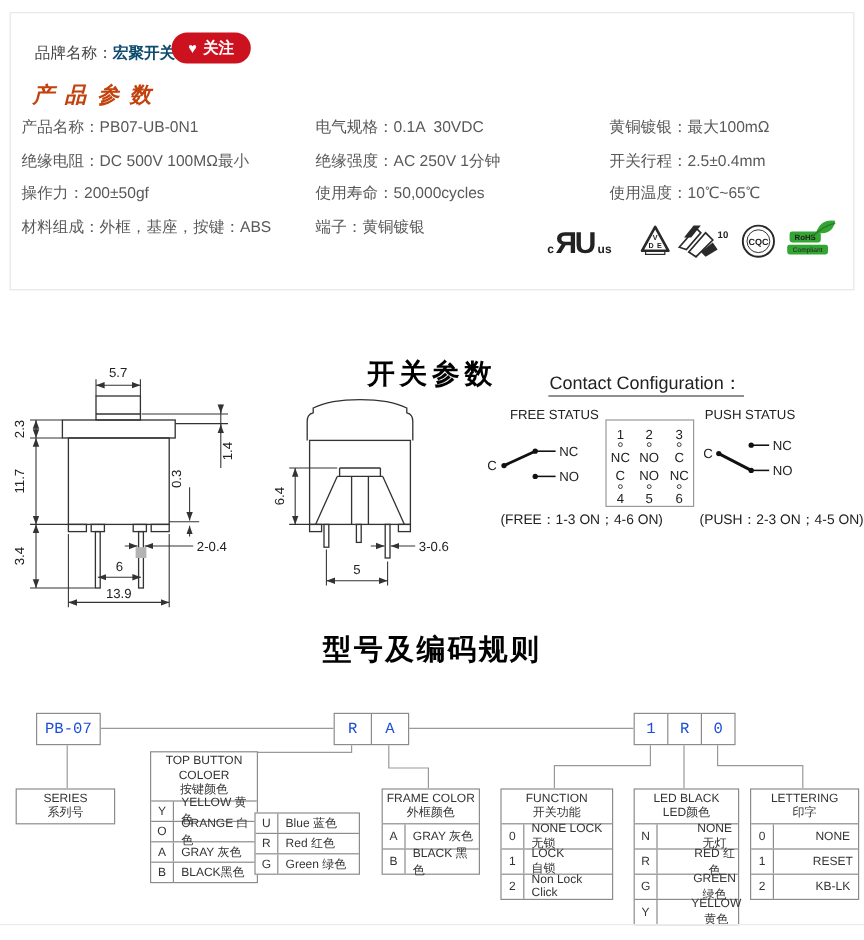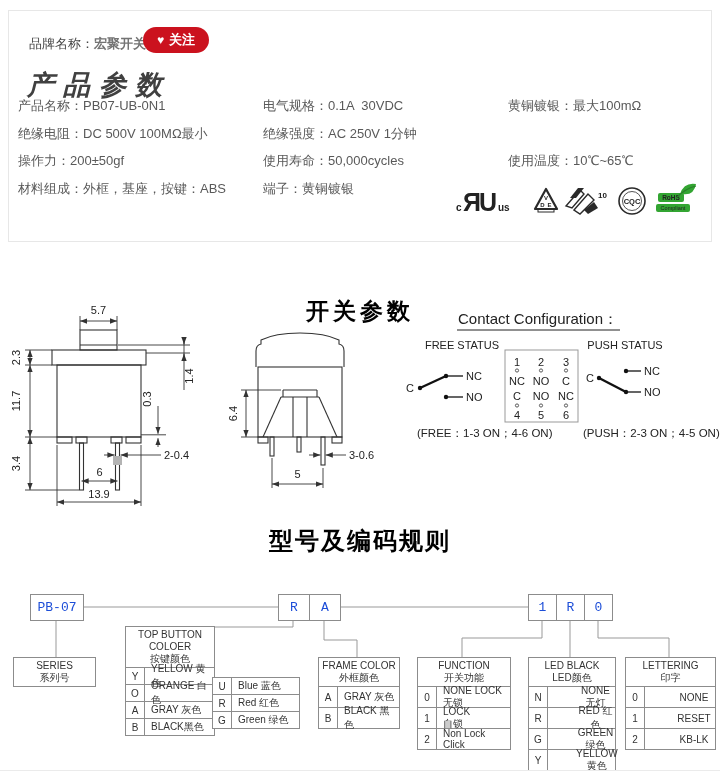--- a/index.html
+++ b/index.html
@@ -2,27 +2,27 @@
 <html><head>
 <meta charset="utf-8">
 <style>
   html,body{margin:0;padding:0;background:#fff;}
   #page{position:relative;width:720px;height:783px;background:#fff;overflow:hidden;
         font-family:"Liberation Sans",sans-serif;}
   .abs{position:absolute;}
   #card{position:absolute;left:8px;top:10px;width:702px;height:230px;background:#fff;
         border:1px solid #e7e7e7;}
   .brand-label{position:absolute;left:20px;top:24px;font-size:13px;color:#454545;text-align:center;}
-  .brand-link{position:absolute;left:85px;top:24px;font-size:13px;font-weight:bold;color:#737373;cursor:pointer;text-decoration:none;}
+  .brand-link{position:absolute;left:85px;top:24px;font-size:13px;font-weight:bold;color:#0c4a6e;cursor:pointer;text-decoration:none;}
   .follow-btn{position:absolute;left:134px;top:16px;width:66px;height:26px;background:#cb121e;
         border-radius:13px;color:#fff;display:flex;align-items:center;justify-content:center;
         gap:5px;font-size:13px;font-weight:bold;cursor:pointer;}
   .follow-heart{font-size:12px;line-height:1;}
-  .pp-title{position:absolute;left:18px;top:56px;font-size:27px;font-weight:bold;font-style:italic;
-        color:#404040;letter-spacing:9px;font-family:"DejaVu Serif",serif;}
+  .pp-title{position:absolute;left:18px;top:56px;font-size:18px;font-weight:bold;font-style:italic;
+        color:#c2410c;letter-spacing:9px;font-family:"DejaVu Serif",serif;}
   .param{position:absolute;font-size:13px;color:#595959;white-space:pre;}
   .h2{position:absolute;left:0;width:720px;text-align:center;font-weight:bold;color:#000;}
   #switch-title{top:248px;font-size:23px;letter-spacing:4px;margin-top:48px;}
   #coding-title{top:525px;font-size:24px;letter-spacing:2px;}
   svg text{font-family:"Liberation Sans",sans-serif;fill:#222;}
   
   .tbl{position:absolute;border:1px solid #8c8c8c;font-size:10px;color:#333;background:#fff;}
   .tbl .hd{text-align:center;line-height:12px;padding:2px 0;border-bottom:1px solid #8c8c8c;}
   .tbl .hd.noline{border-bottom:none;}
   .trow{display:flex;align-items:center;border-bottom:1px solid #8c8c8c;}
@@ -54,20 +54,21 @@
 
   <div class="param" style="left:18px;top:97px">产品名称：PB07-UB-0N1</div>
   <div class="param" style="left:18px;top:125px">绝缘电阻：DC 500V 100MΩ最小</div>
   <div class="param" style="left:18px;top:152px">操作力：200±50gf</div>
   <div class="param" style="left:18px;top:180px">材料组成：外框，基座，按键：ABS</div>
   <div class="param" style="left:263px;top:97px">电气规格：0.1A  30VDC</div>
   <div class="param" style="left:263px;top:125px">绝缘强度：AC 250V 1分钟</div>
   <div class="param" style="left:263px;top:152px">使用寿命：50,000cycles</div>
   <div class="param" style="left:263px;top:180px">端子：黄铜镀银</div>
   <div class="param" style="left:508px;top:97px">黄铜镀银：最大100mΩ</div>
+  <div class="param" style="left:508px;top:125px">开关行程：2.5±0.4mm</div>
   <div class="param" style="left:508px;top:152px">使用温度：10℃~65℃</div>
 
   <svg class="abs" style="left:448px;top:180px" width="250" height="40" viewBox="0 0 250 40">
 
     <g>
       <text x="8" y="31" font-size="10" font-weight="bold">c</text>
       <text x="15" y="31" font-size="25" font-weight="bold" letter-spacing="-2">ЯU</text>
       <text x="50" y="31" font-size="10" font-weight="bold">us</text>
     </g>
 

